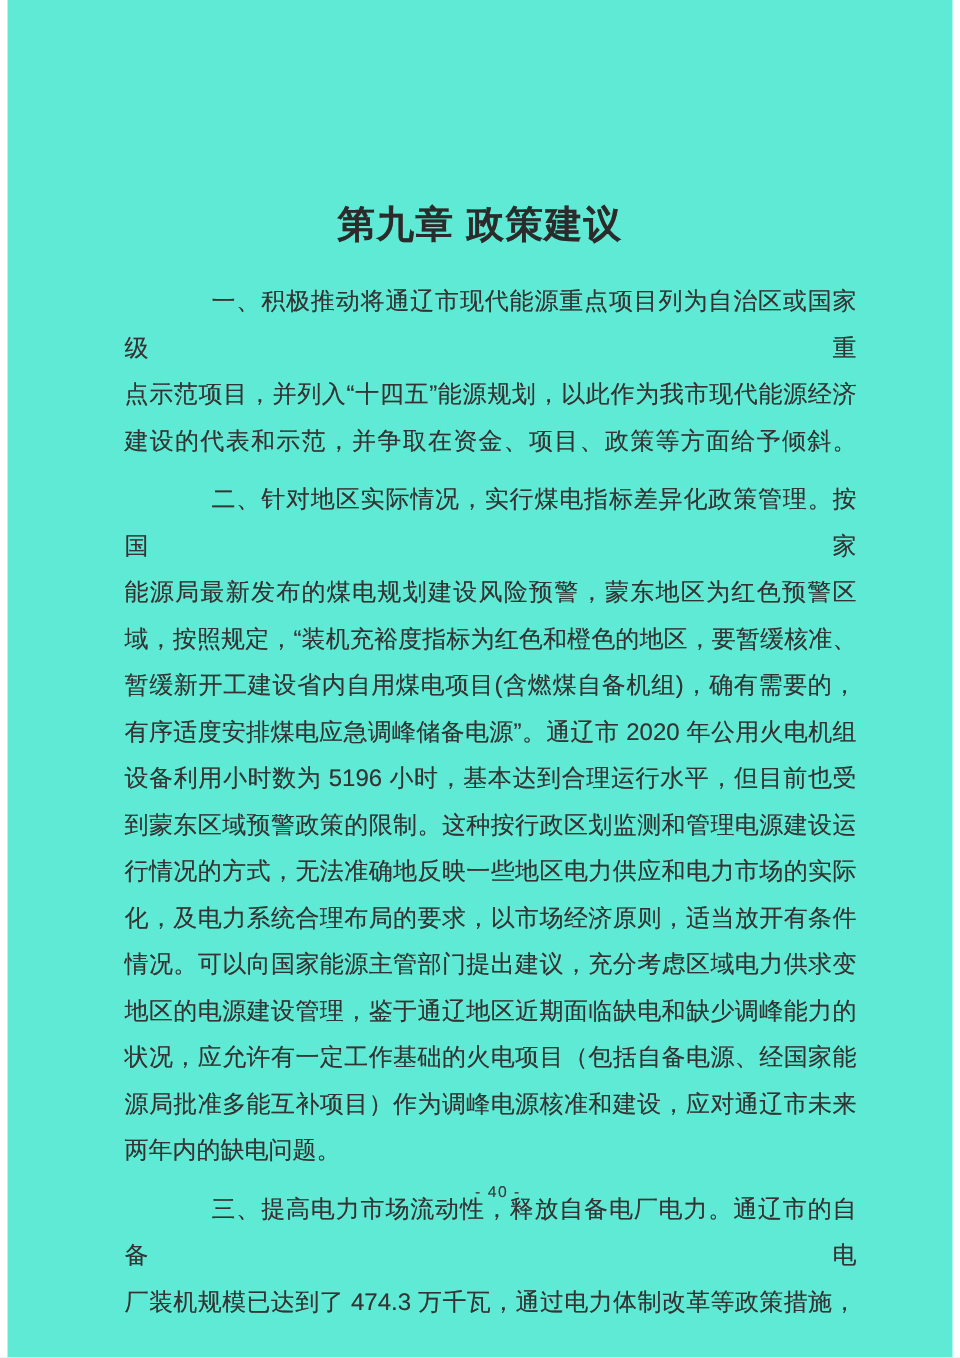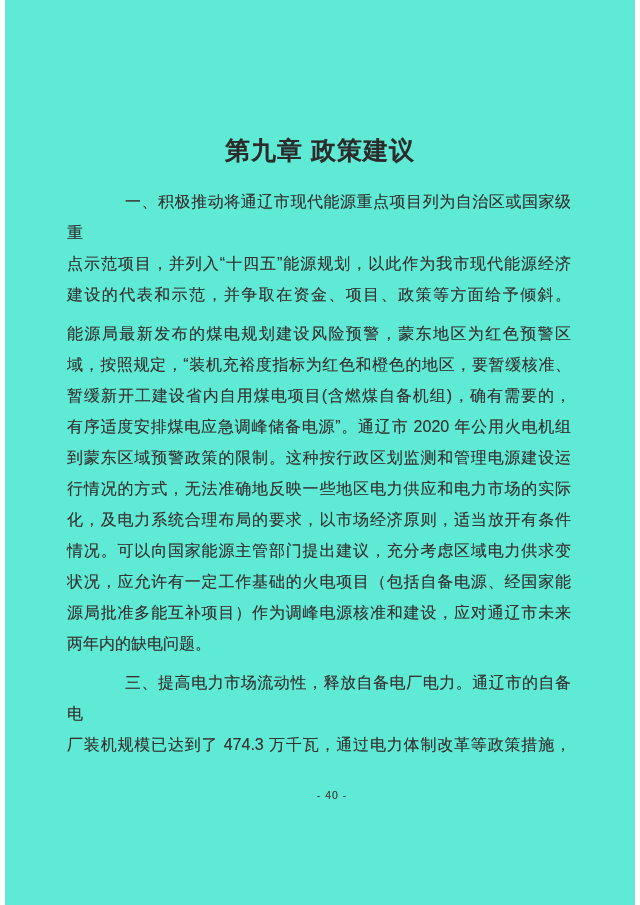--- a/index.html
+++ b/index.html
@@ -34,20 +34,21 @@
     margin: 0 0 8px 0;
     font-size: 16px;
     line-height: 31px;
     color: #343434;
   }
   .line {
     text-align: justify;
     text-align-last: justify;
     text-justify: inter-character;
     white-space: normal;
+    margin-left: 16px;
   }
   .line.first {
     text-indent: 58px;
   }
   .line.no-stretch {
     text-align: left;
     text-align-last: auto;
   }
   .page-footer {
     position: absolute;
@@ -69,28 +70,31 @@
   <div class="doc-title">第九章 政策建议</div>
 
   <div class="doc-body">
 
   <div class="para">
         <div class="line first">一、积极推动将通辽市现代能源重点项目列为自治区或国家级重</div>
         <div class="line">点示范项目，并列入“十四五”能源规划，以此作为我市现代能源经济</div>
         <div class="line">建设的代表和示范，并争取在资金、项目、政策等方面给予倾斜。</div>
       </div>
       <div class="para">
+        <div class="line first">二、针对地区实际情况，实行煤电指标差异化政策管理。按国家</div>
         <div class="line">能源局最新发布的煤电规划建设风险预警，蒙东地区为红色预警区</div>
         <div class="line">域，按照规定，“装机充裕度指标为红色和橙色的地区，要暂缓核准、</div>
         <div class="line">暂缓新开工建设省内自用煤电项目(含燃煤自备机组)，确有需要的，</div>
         <div class="line">有序适度安排煤电应急调峰储备电源”。通辽市 2020 年公用火电机组</div>
+        <div class="line">设备利用小时数为 5196 小时，基本达到合理运行水平，但目前也受</div>
         <div class="line">到蒙东区域预警政策的限制。这种按行政区划监测和管理电源建设运</div>
         <div class="line">行情况的方式，无法准确地反映一些地区电力供应和电力市场的实际</div>
         <div class="line">化，及电力系统合理布局的要求，以市场经济原则，适当放开有条件</div>
         <div class="line">情况。可以向国家能源主管部门提出建议，充分考虑区域电力供求变</div>
+        <div class="line">地区的电源建设管理，鉴于通辽地区近期面临缺电和缺少调峰能力的</div>
         <div class="line">状况，应允许有一定工作基础的火电项目（包括自备电源、经国家能</div>
         <div class="line">源局批准多能互补项目）作为调峰电源核准和建设，应对通辽市未来</div>
         <div class="line no-stretch">两年内的缺电问题。</div>
       </div>
       <div class="para">
         <div class="line first">三、提高电力市场流动性，释放自备电厂电力。通辽市的自备电</div>
         <div class="line">厂装机规模已达到了 474.3 万千瓦，通过电力体制改革等政策措施，</div>
       </div>
     </div>
 

